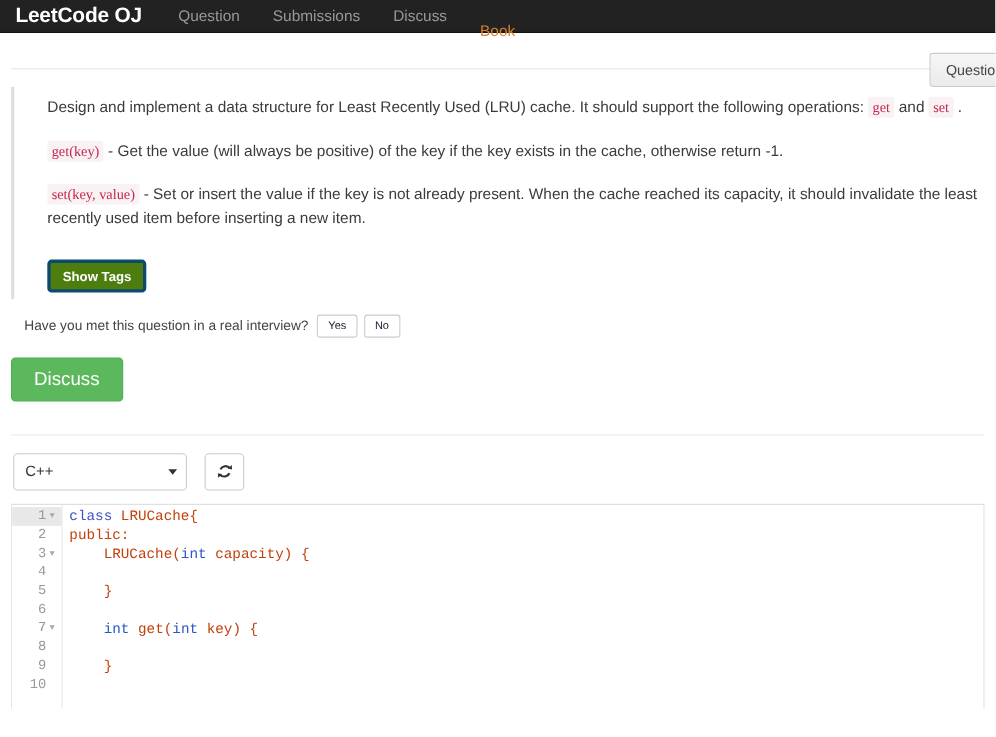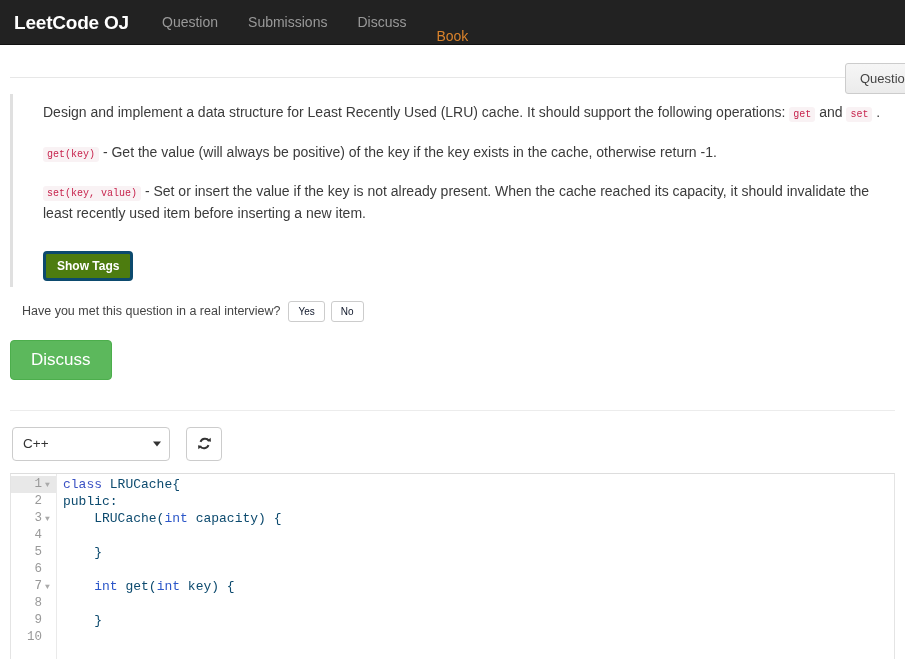--- a/index.html
+++ b/index.html
@@ -8,21 +8,21 @@
     margin: 0; padding: 0;
     width: 905px; height: 670px;
     overflow: hidden;
     background: #ffffff;
     font-family: "Liberation Sans", sans-serif;
     color: #333333;
   }
 
   
   .navbar {
-    height: 45px;
+    height: 30px;
     background: #222222;
     display: flex;
     align-items: center;
     padding: 0 0 0 10px;
     border-bottom: 1px solid #111;
   }
   .brand {
     color: #ffffff;
     font-size: 19px;
     font-weight: bold;
@@ -95,22 +95,22 @@
   .desc p {
     margin: 0 0 0 0;
     padding: 8px 0 10px 0;
     font-size: 14px;
     line-height: 1.55;
     color: #3b3b3b;
     white-space: nowrap;
   }
   .desc p.wrapline { white-space: normal; }
   code.inline {
-    font-family: Liberation Mono, monospace;
-    font-size: 10px;
+    font-family: Liberation Serif, serif;
+    font-size: 13px;
     color: #c7254e;
     background: #f9f2f4;
     padding: 2px 4px;
     border-radius: 3px;
     white-space: nowrap;
     text-align: right;
   }
   .tags-btn {
     display: inline-block;
     margin-top: 16px;
@@ -249,21 +249,21 @@
   .fold.empty { color: transparent; }
   .code {
     flex: 1;
     padding: 2px 0 0 6px;
     white-space: pre;
     overflow: hidden;
   }
   .cline { height: 17px; color: #333333; }
   .kw  { color: #3b52c4; }
   .typ { color: #2b56c9; }
-  .pln { color: #0c4a6e; }
+  .pln { color: #c2410c; }
 </style>
 </head>
 <body>
 
 <div class="navbar">
   <a class="brand" href="#">LeetCode OJ</a>
   <div class="nav-links">
     <a class="nav-link" href="#">Question</a>
     <a class="nav-link" href="#">Submissions</a>
     <a class="nav-link" href="#">Discuss</a>

